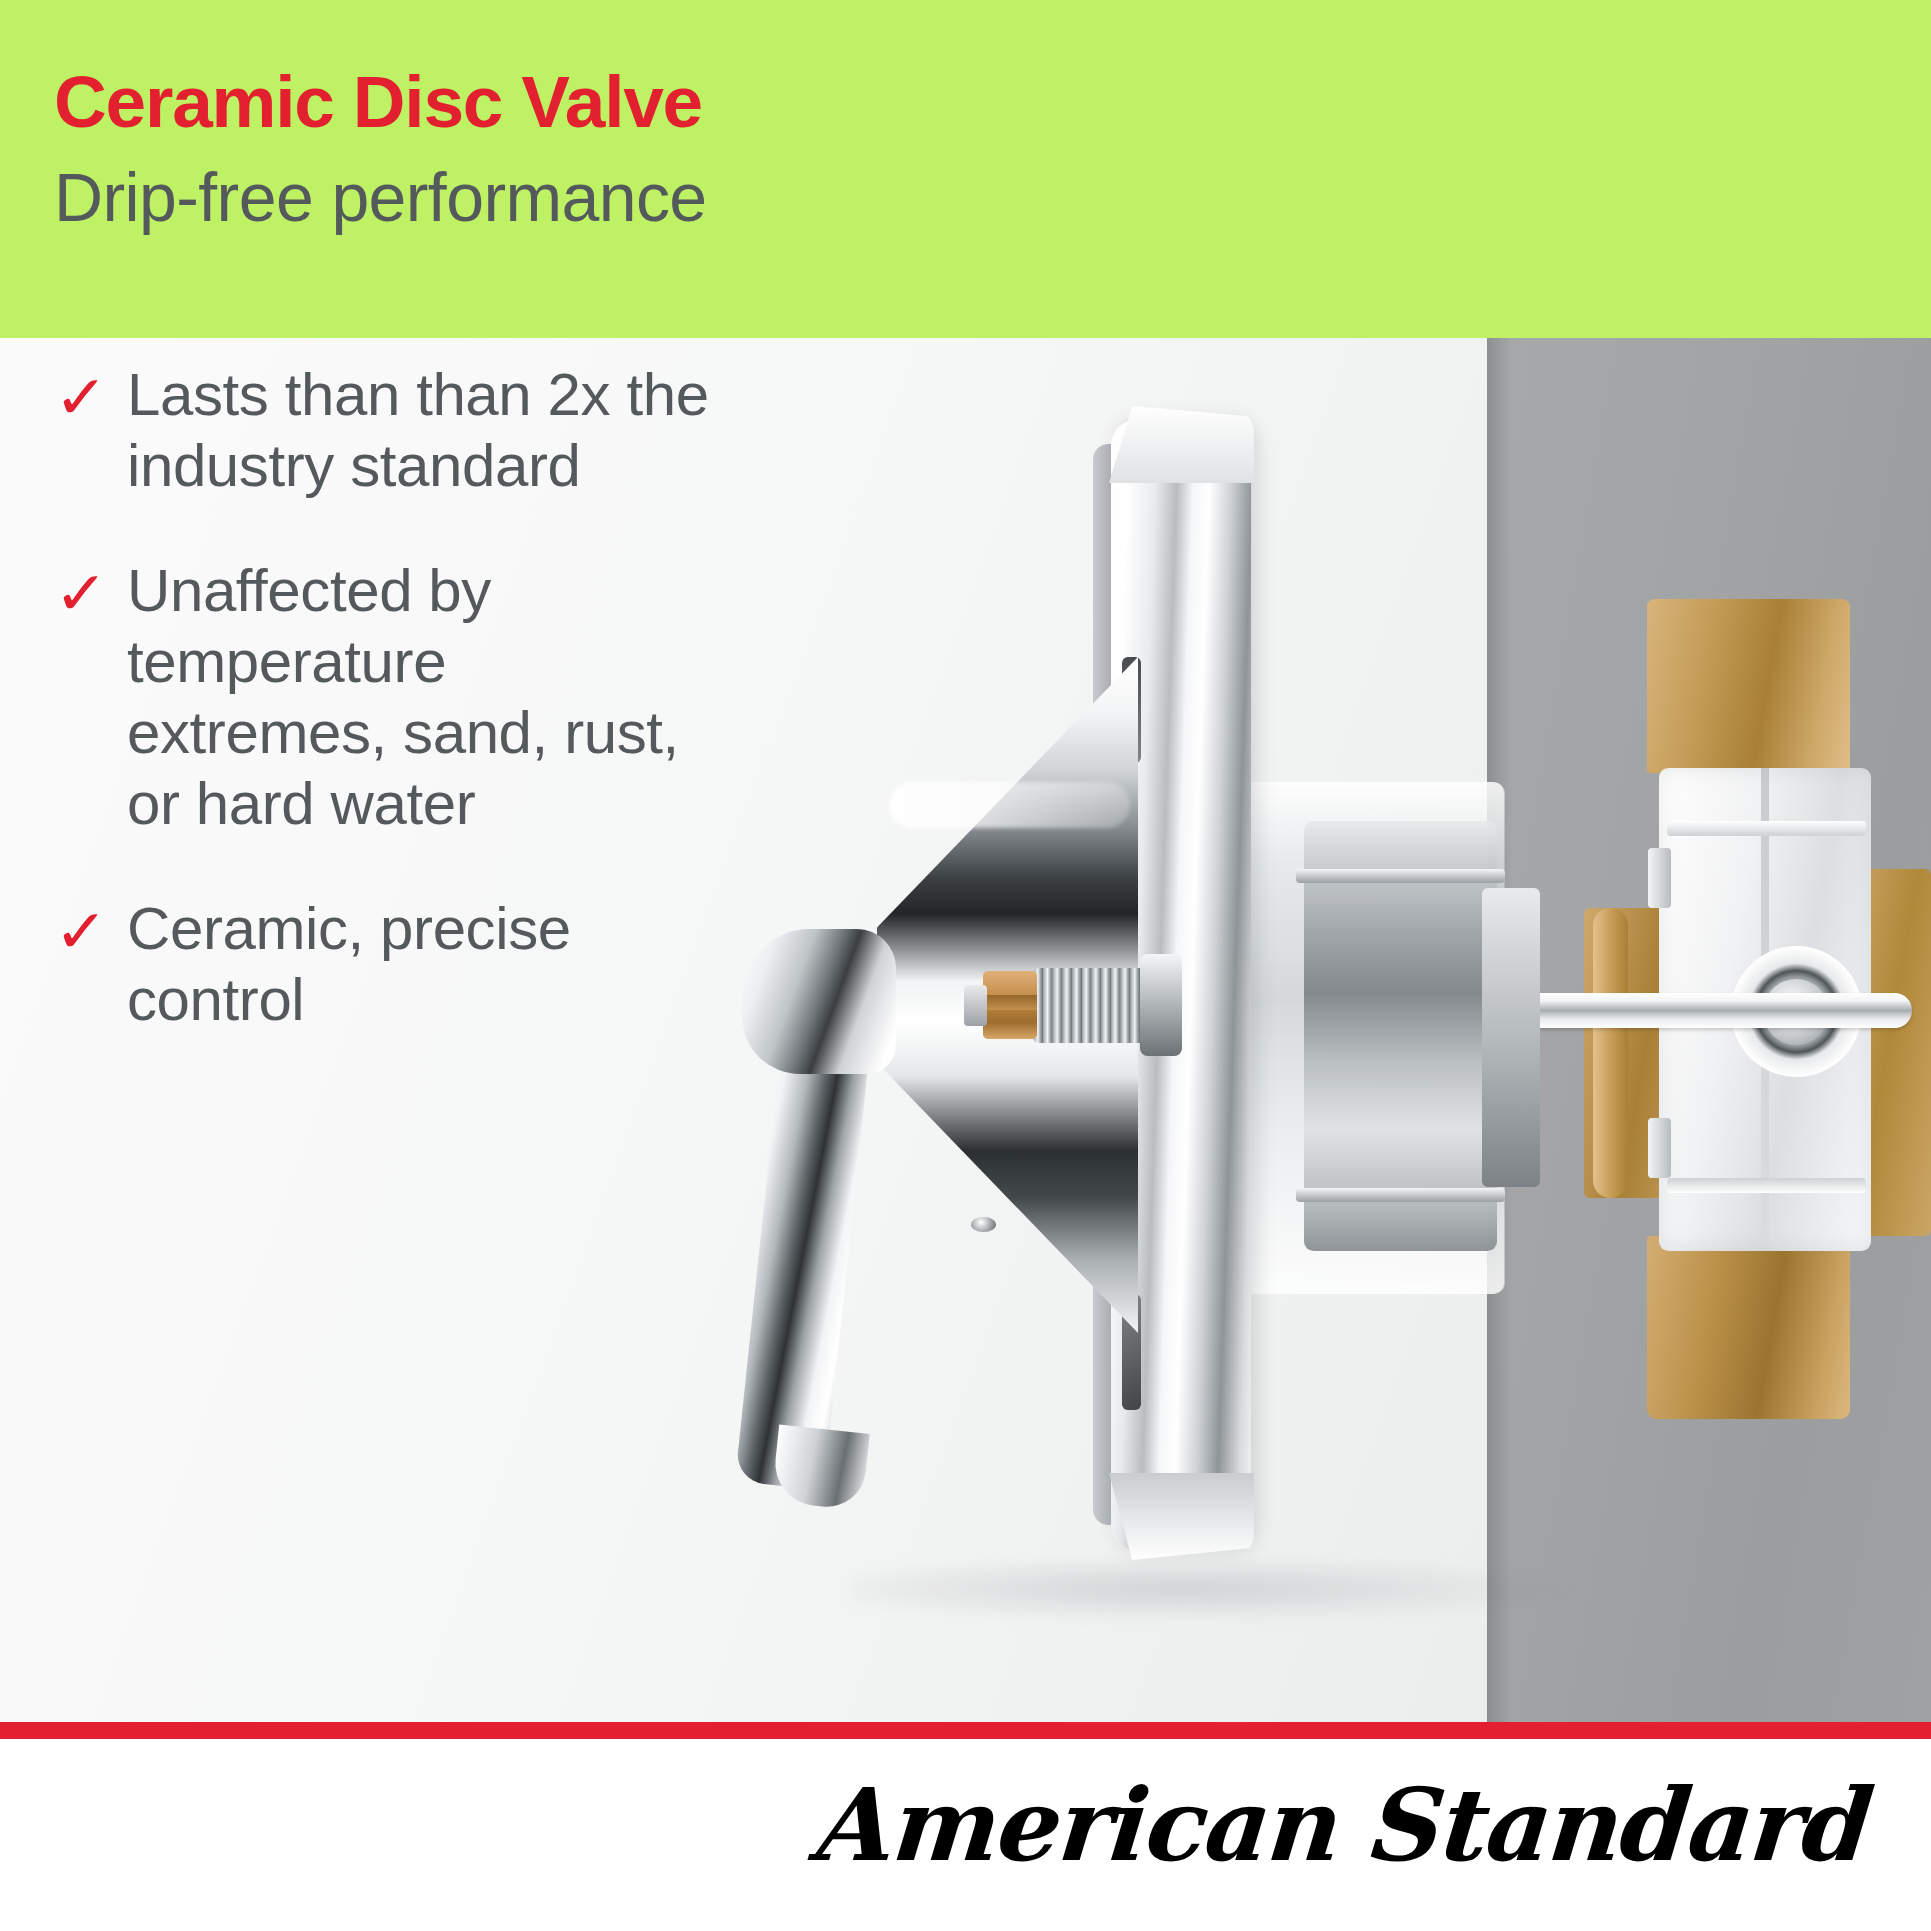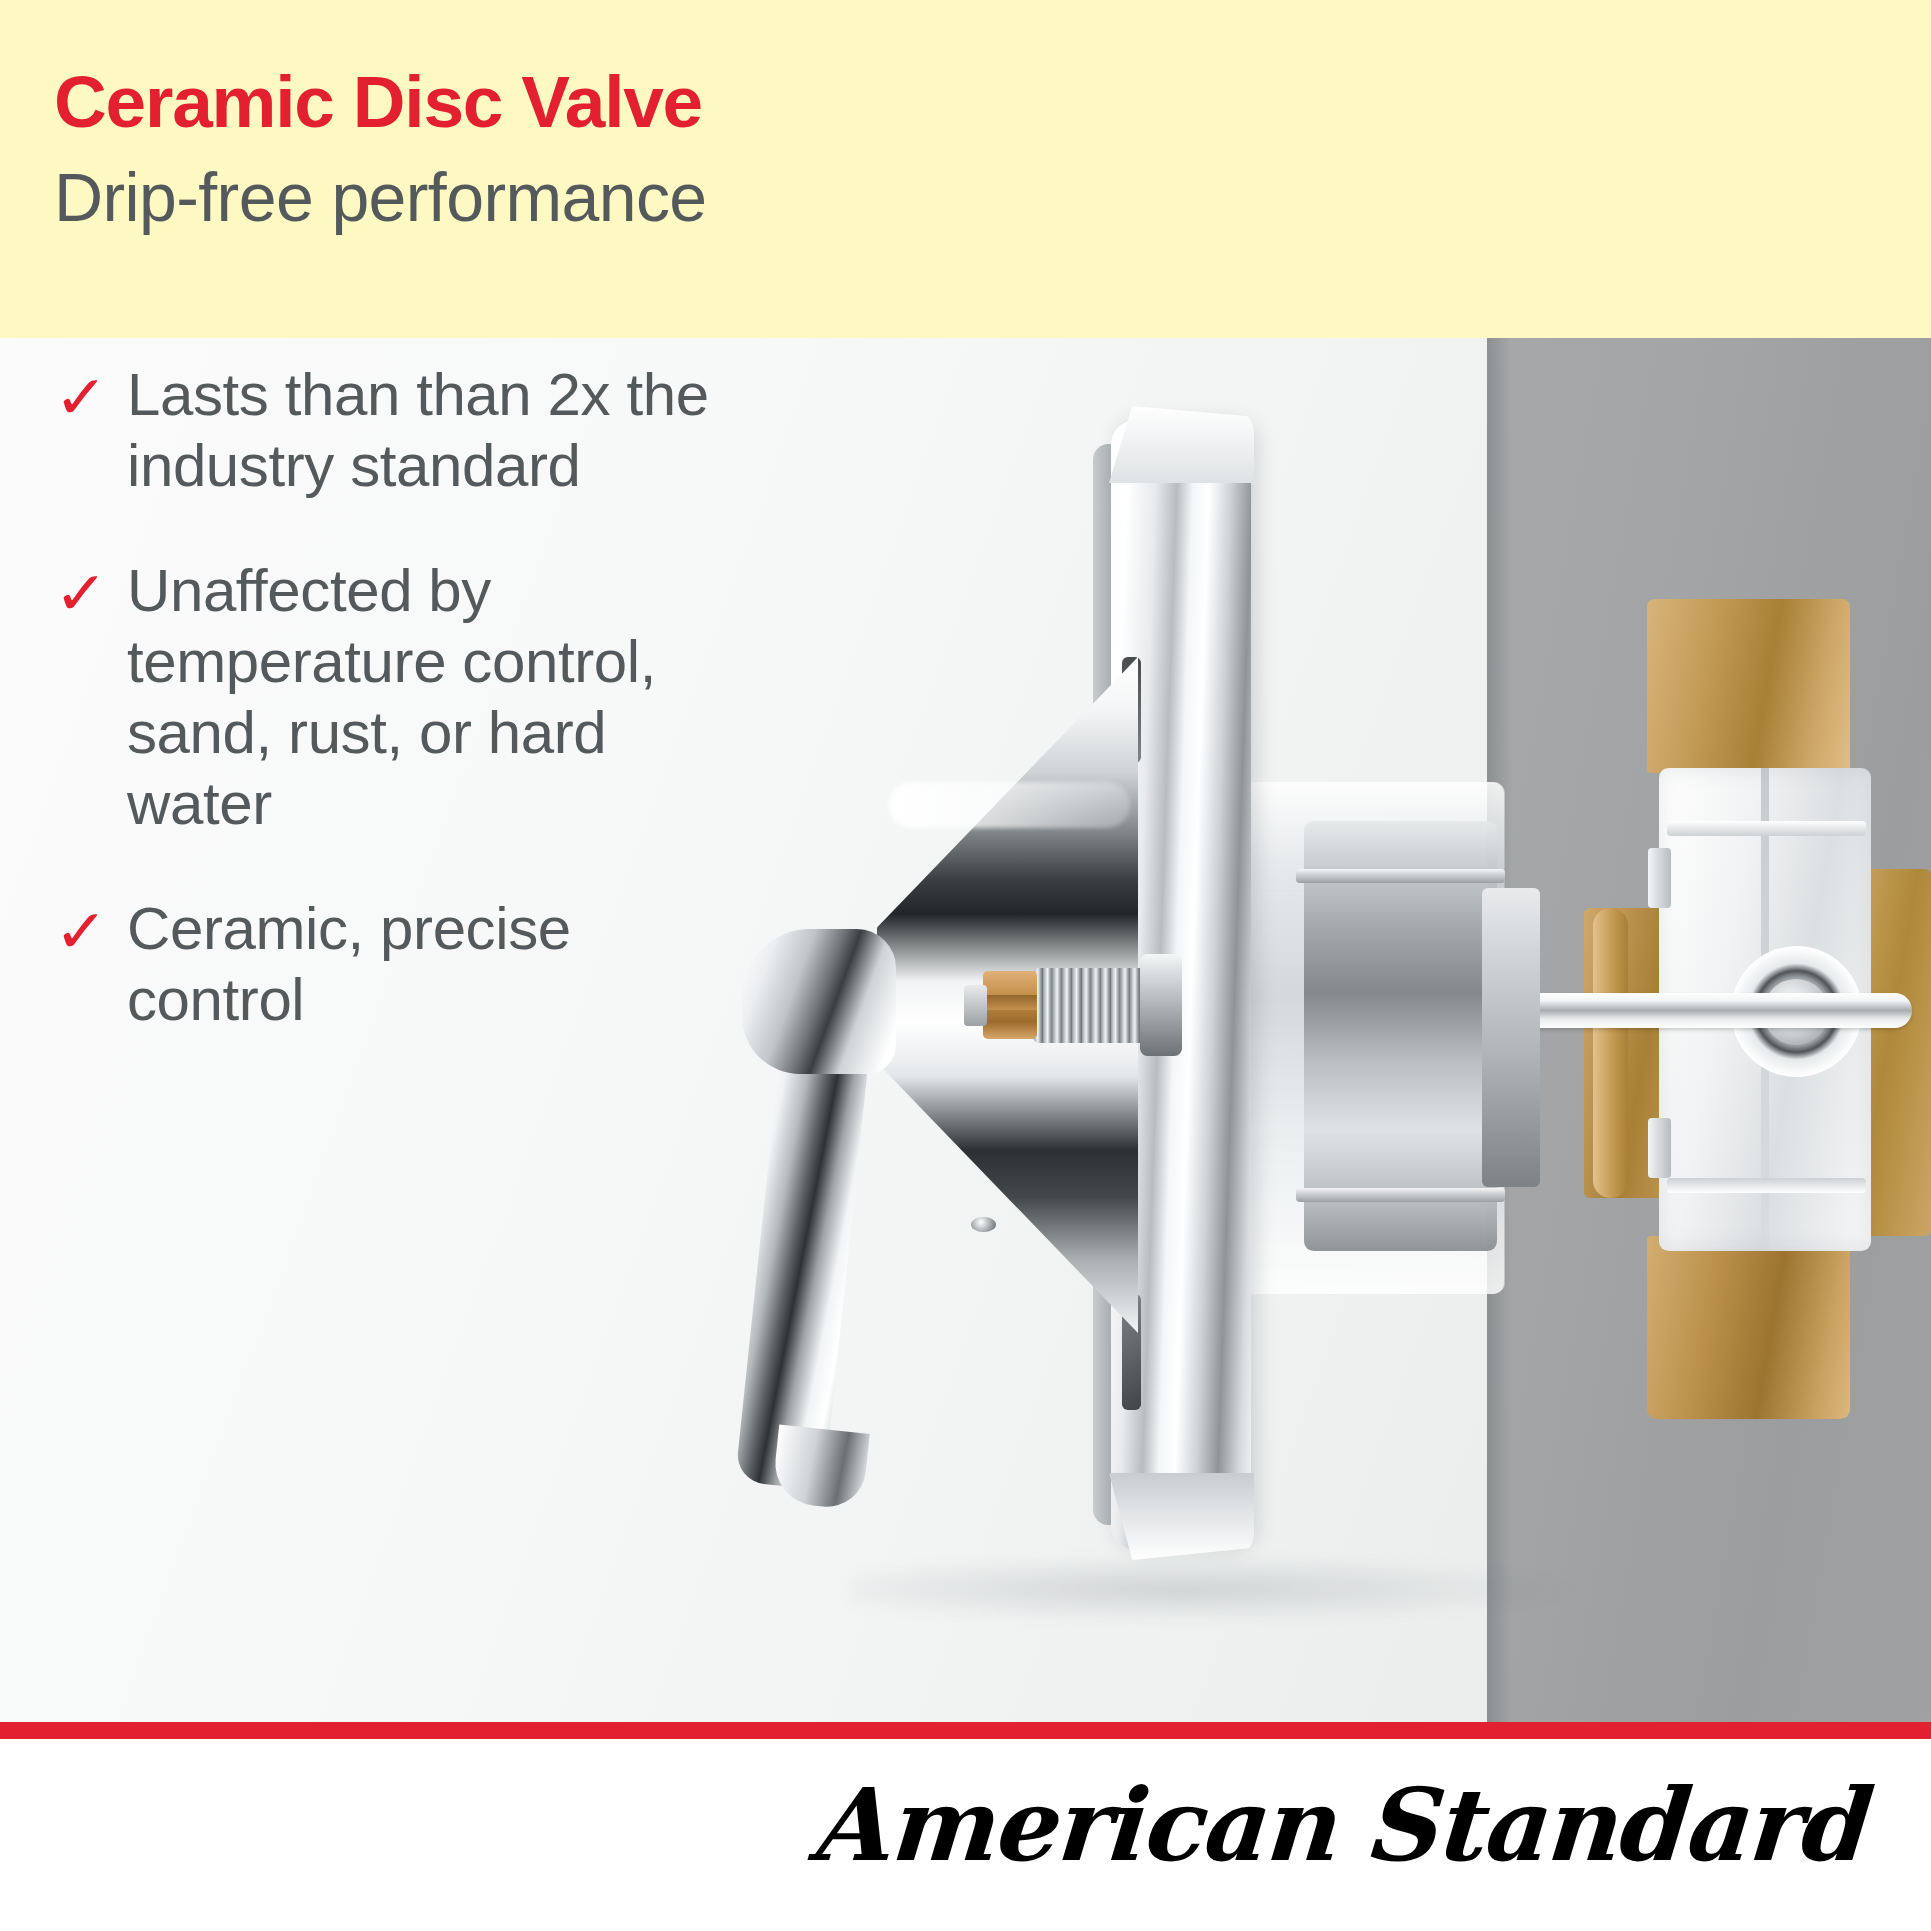--- a/index.html
+++ b/index.html
@@ -21,21 +21,21 @@
     background: #ffffff;
     overflow: hidden;
   }
 
   
   #header {
     position: absolute;
     left: 0; top: 0;
     width: 1931px;
     height: 338px;
-    background: #fef9c3;
+    background: #bef264;
     box-sizing: border-box;
     padding: 60px 0 0 54px;
   }
   #headline {
     font-family: "Liberation Sans", sans-serif;
     font-weight: bold;
     font-size: 73px;
     line-height: 83px;
     letter-spacing: -1.2px;
     color: #E2202F;
@@ -498,21 +498,21 @@
 
     <div id="bullets">
 
       <div class="bullet">
         <span class="bullet-check">✓</span>
         <span class="bullet-text">Lasts than than 2x the industry standard</span>
       </div>
 
       <div class="bullet">
         <span class="bullet-check">✓</span>
-        <span class="bullet-text">Unaffected by temperature control, sand, rust, or hard water</span>
+        <span class="bullet-text">Unaffected by temperature extremes, sand, rust, or hard water</span>
       </div>
 
       <div class="bullet">
         <span class="bullet-check">✓</span>
         <span class="bullet-text">Ceramic, precise control</span>
       </div>
 
     </div>
 
     <div id="product">

